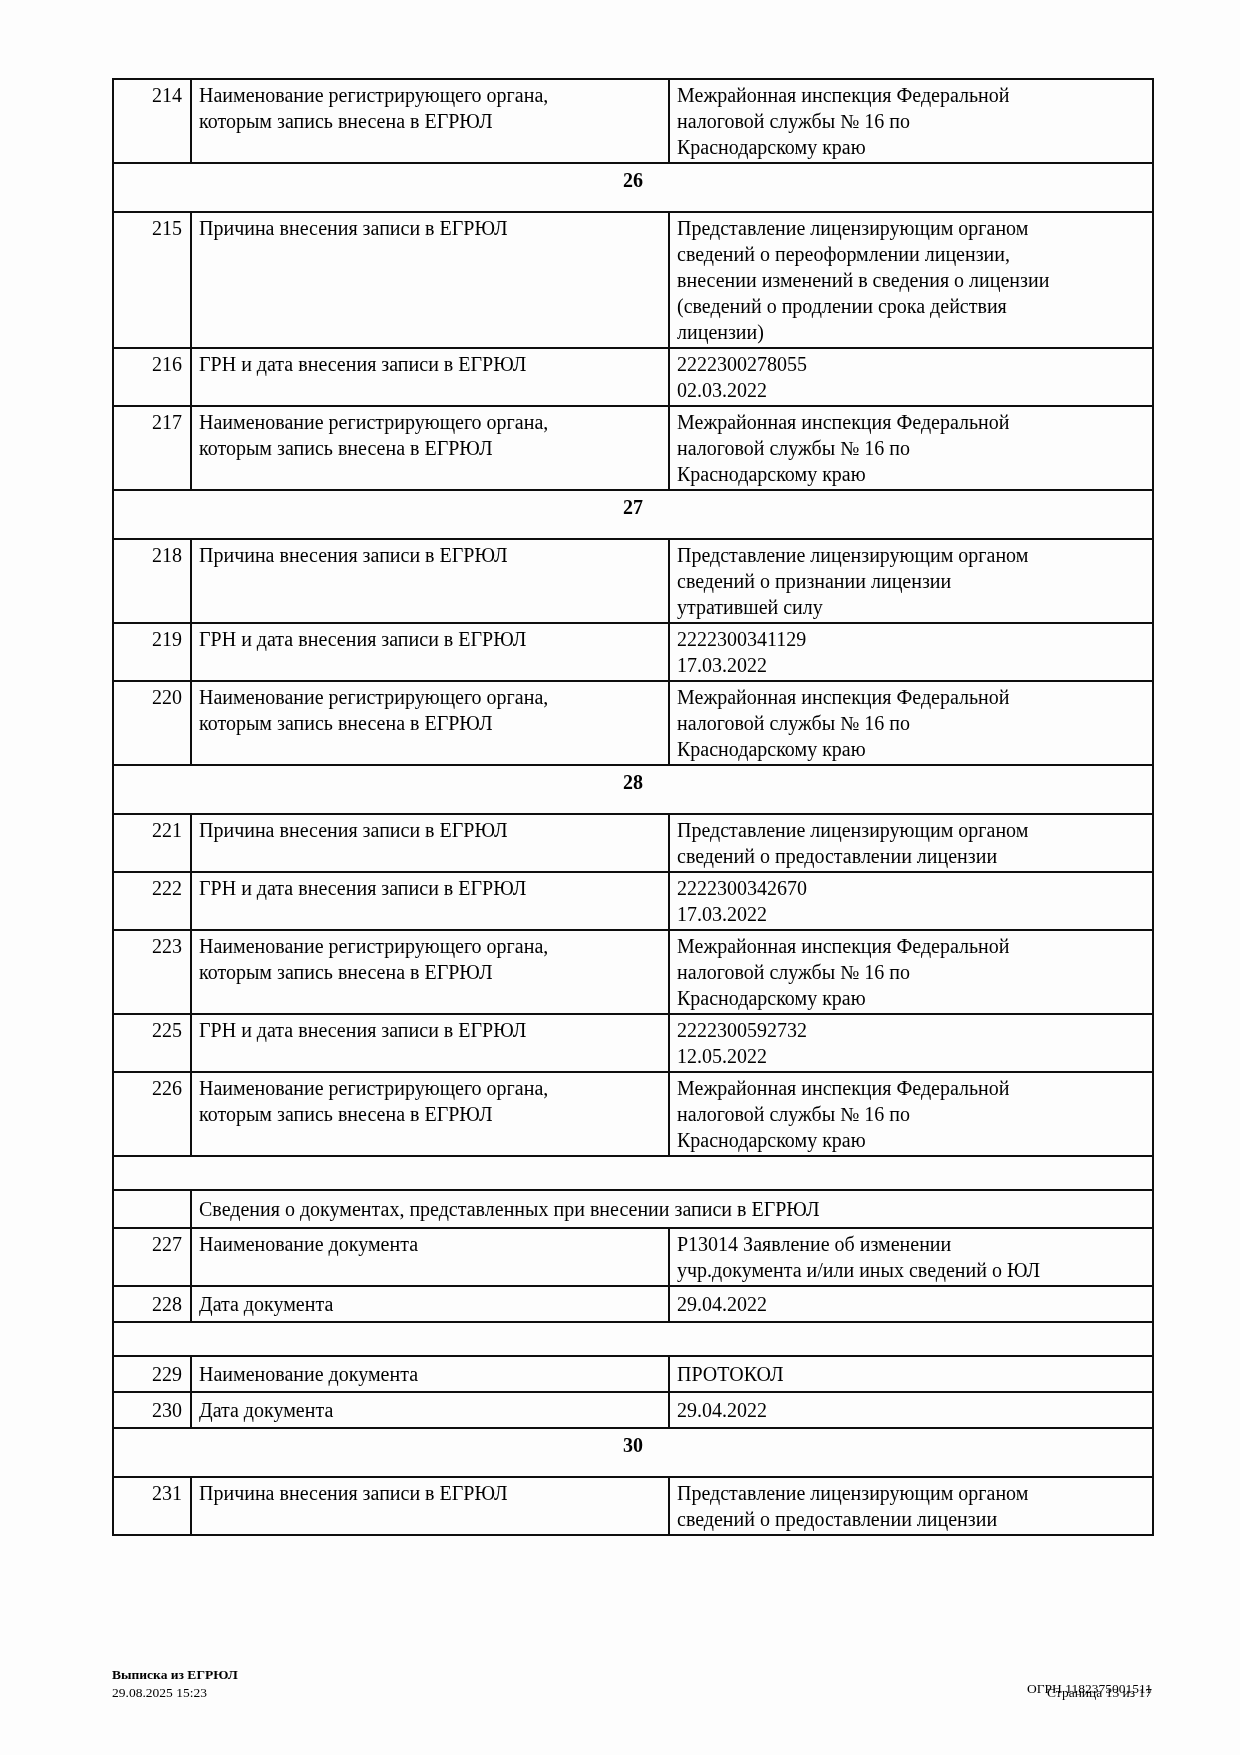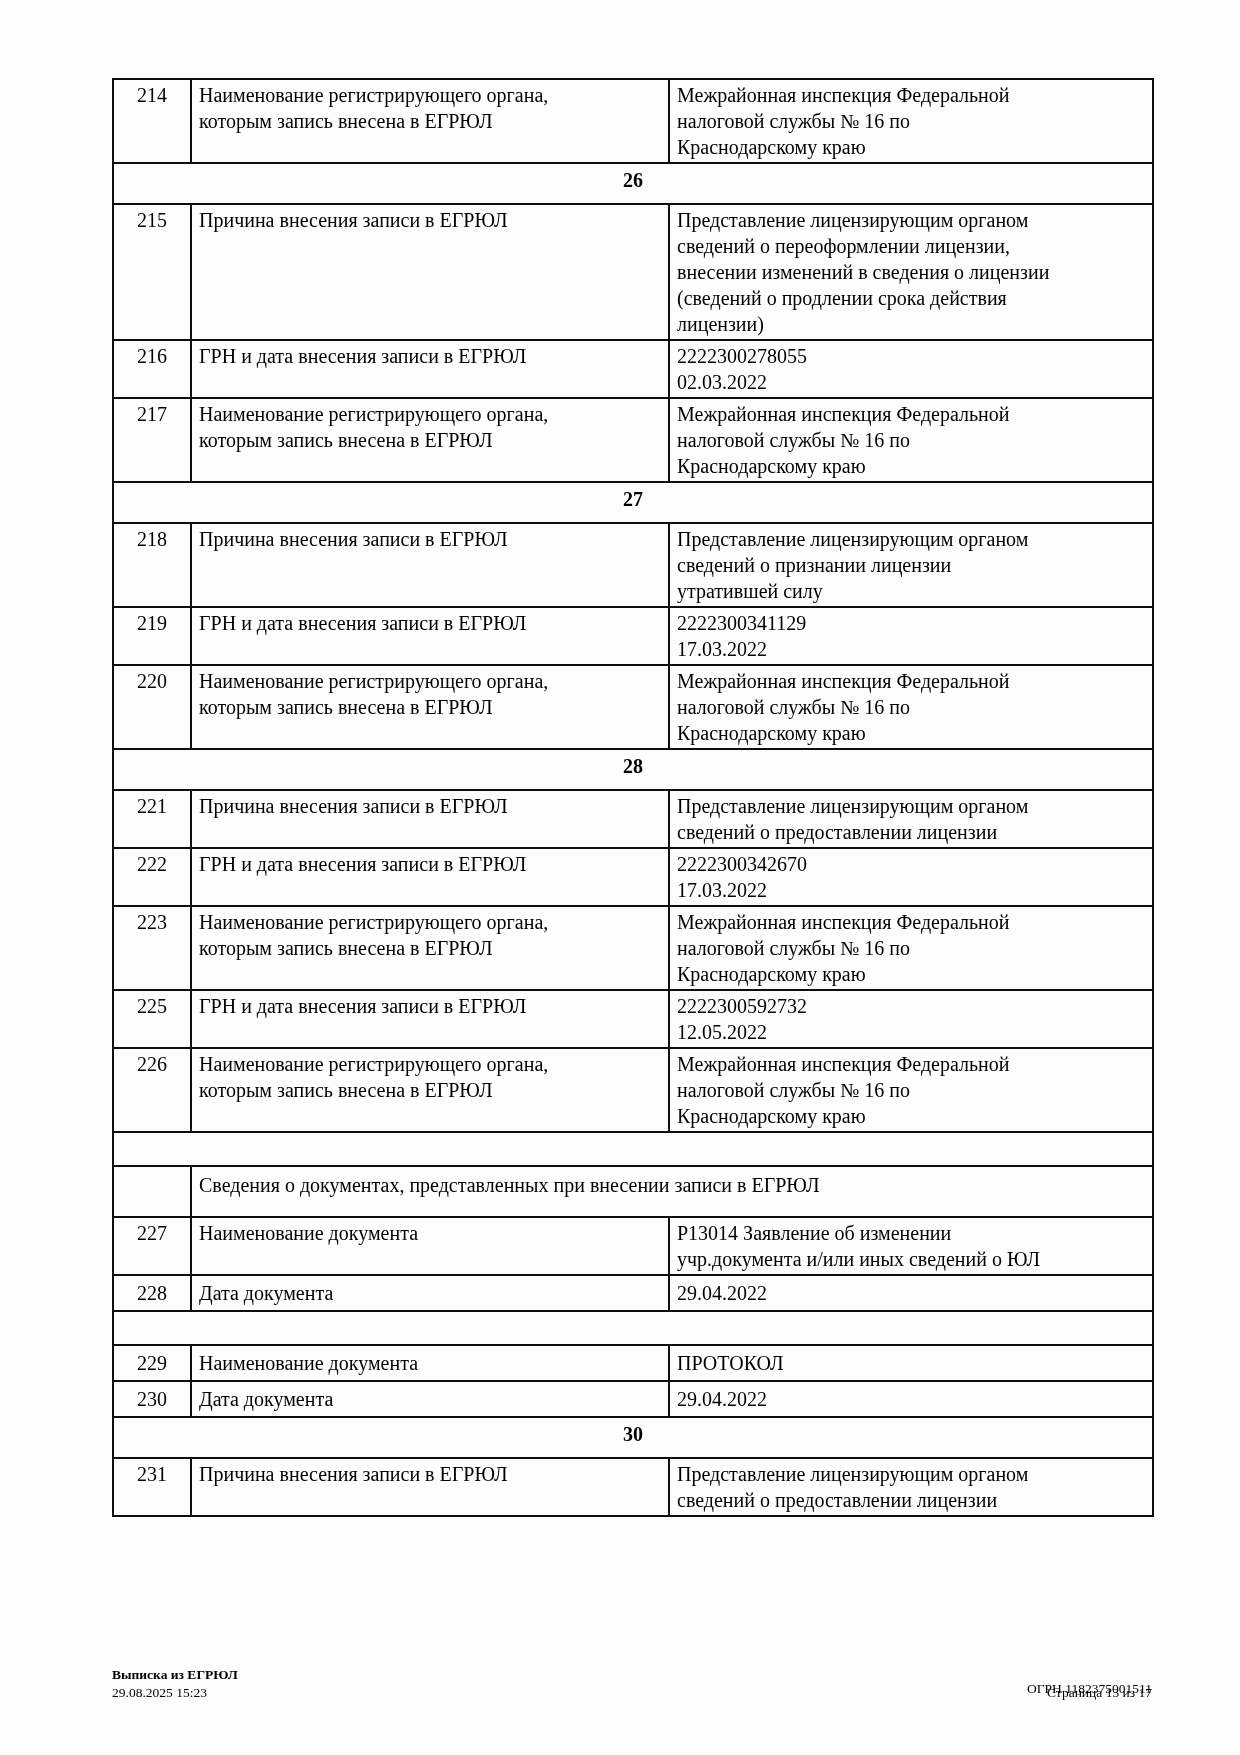--- a/index.html
+++ b/index.html
@@ -15,24 +15,24 @@
   }
   .doc-table td {
     border: 2px solid #0e0e0e;
     vertical-align: top;
     padding: 2px 7px;
     font-size: 20px;
     line-height: 26px;
     white-space: pre-line;
     overflow: hidden;
   }
-  .doc-table td.num { text-align: center; padding-left: 2px; padding-right: 2px; }
-  tr.section td { text-align: center; font-weight: bold; padding-top: 3px; padding-bottom: 10px; }
+  .doc-table td.num { text-align: right; padding-left: 2px; padding-right: 8px; }
+  tr.section td { text-align: center; font-weight: bold; padding-top: 3px; padding-bottom: 18px; }
   tr.empty td { height: 28px; }
-  tr.subheader td.sub { padding-top: 5px; padding-bottom: 18px; }
+  tr.subheader td.sub { padding-top: 5px; padding-bottom: 5px; }
   tr.oneliner td { padding-top: 4px; padding-bottom: 4px; }
   .footer {
     position: absolute; left: 112px; top: 1662px; width: 1040px;
     font-size: 13.5px; line-height: 18px;
   }
   .f-left { position: absolute; left: 0; top: 4px; }
   .f-title { font-weight: bold; }
   .f-center { position: absolute; left: 0; top: 18px; width: 100%; text-align: right; }
   .f-right { position: absolute; right: 0; top: 22px; }
 </style>

